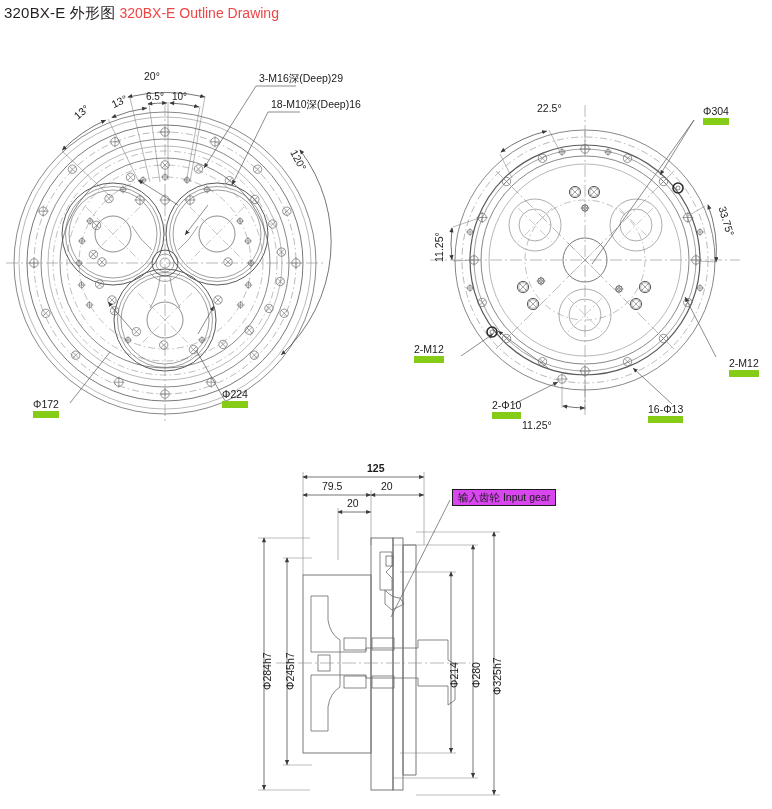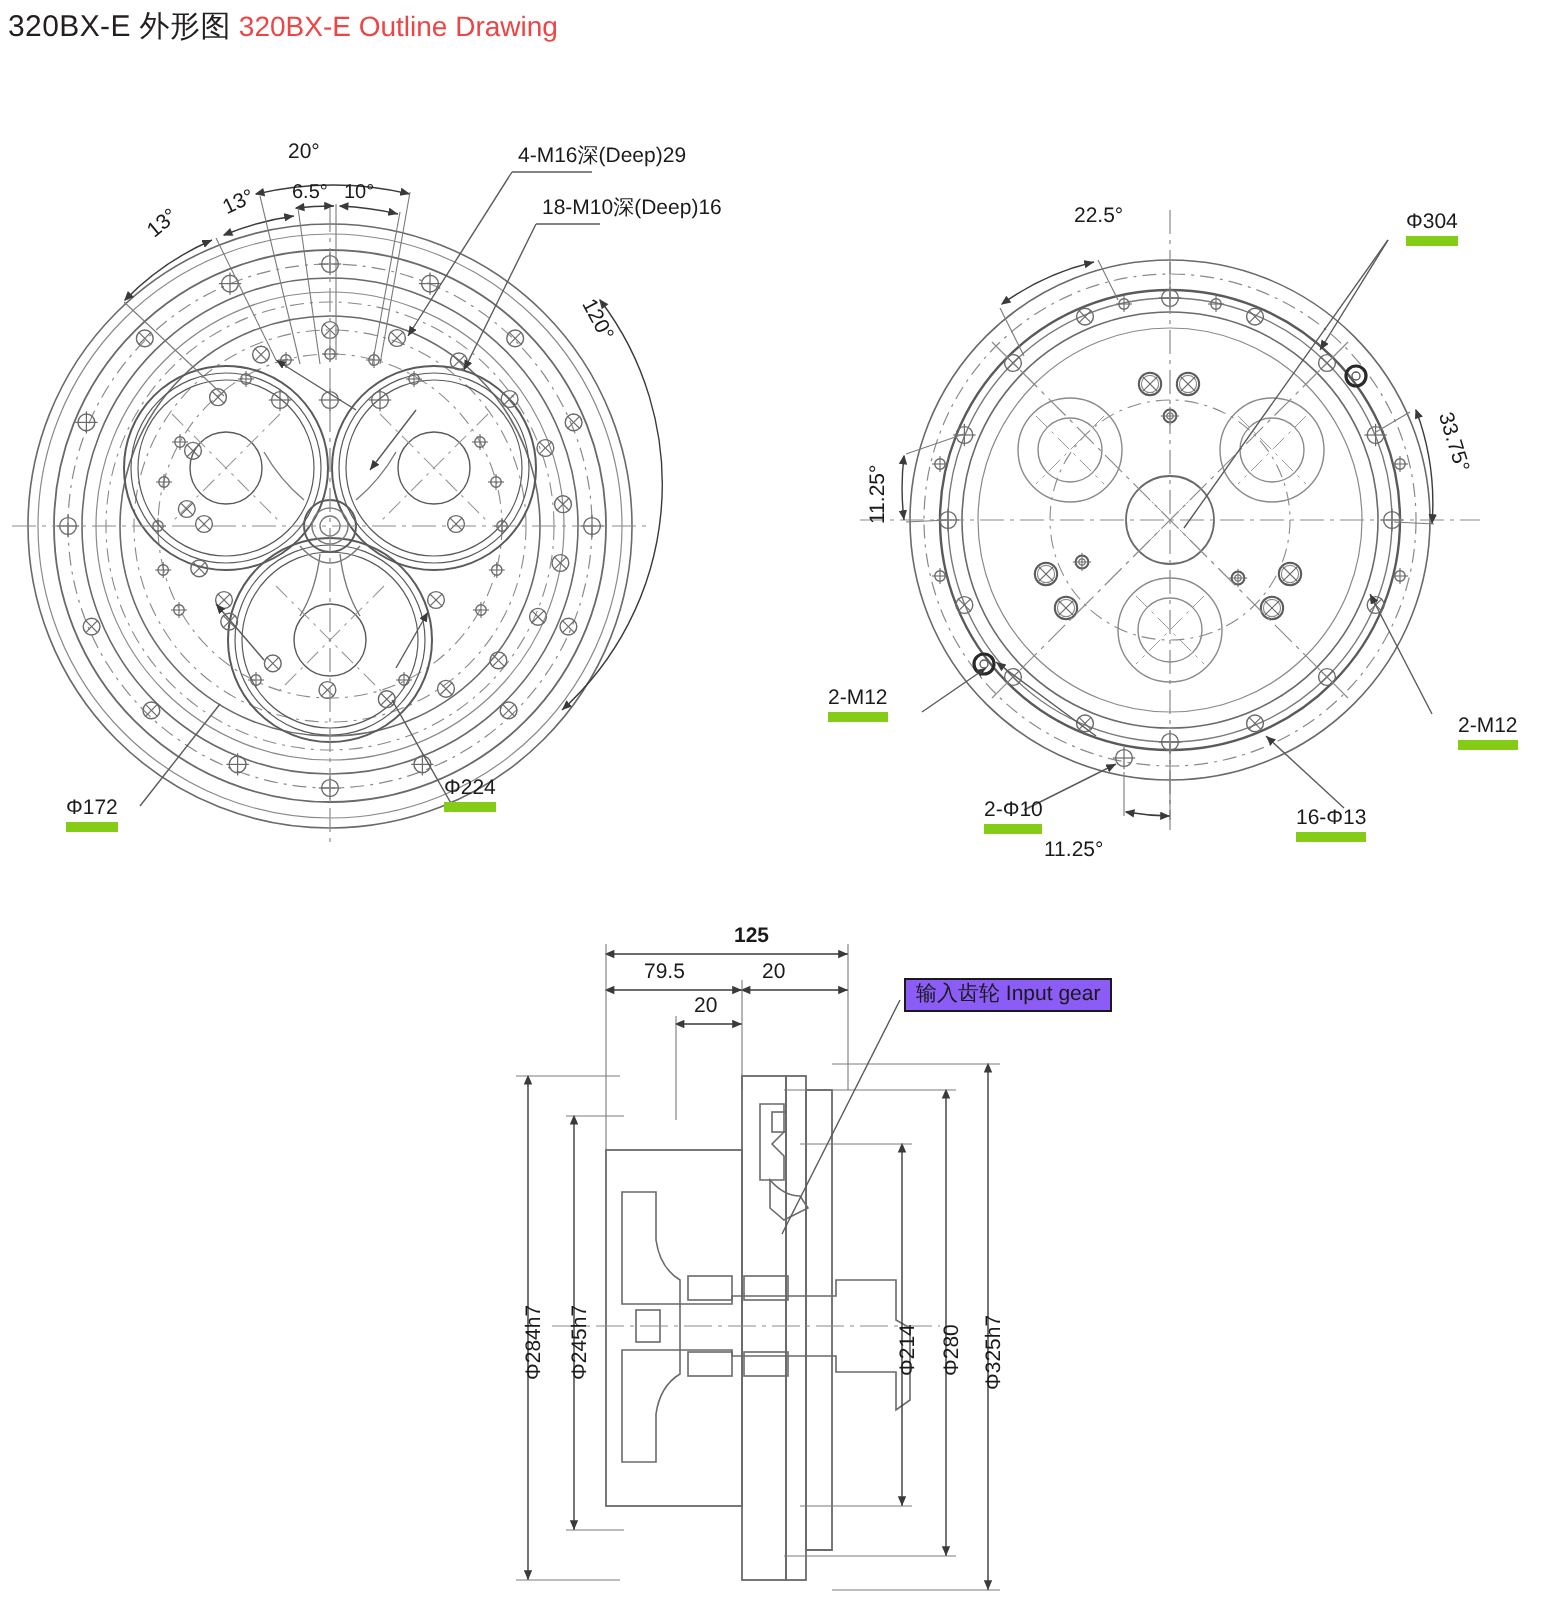--- a/index.html
+++ b/index.html
@@ -9,22 +9,22 @@
   .title-bar{position:absolute;left:4px;top:4px;width:600px;height:22px;
              white-space:nowrap;}
   .title-cn{font-size:15px;font-weight:normal;letter-spacing:.2px;color:#231f20;text-align:center;}
   .title-en{font-size:14px;font-weight:normal;color:#ef4444;margin-left:4px;text-align:right;}
 
   .draw{position:absolute;left:0;top:0;width:772px;height:809px;
         pointer-events:none;}
 
   .lbl{position:absolute;font-size:10.5px;color:#1a1a1a;white-space:nowrap;
        line-height:1;}
-  .lbl.u{border-bottom:5px solid #84cc16;padding-bottom:1px;}
-  .lbl.box{border:1px solid #1a1a1a;padding:2px 5px;background:#8b5cf6;font-size:10.5px;}
+  .lbl.u{border-bottom:7px solid #84cc16;padding-bottom:1px;}
+  .lbl.box{border:1px solid #1a1a1a;padding:2px 5px;background:#d946ef;font-size:10.5px;}
   .rot90{transform-origin:left top;transform:rotate(-90deg);}
   .rotn{transform-origin:left top;}
 </style>
 </head>
 <body>
 
 <div class="title-bar">
   <span class="title-cn">320BX-E 外形图</span><span class="title-en">320BX-E Outline Drawing</span>
 </div>
 
@@ -400,21 +400,21 @@
     <line x1="450" y1="500" x2="391" y2="617" stroke="#5a5a5a" stroke-width=".7"></line>
   </g>
 </svg>
 
 <div class="lbl" style="left:144px;top:71px;">20°</div>
 <div class="lbl rotn" style="left:72px;top:113px;transform:rotate(-40deg);">13°</div>
 <div class="lbl rotn" style="left:110px;top:100px;transform:rotate(-25deg);">13°</div>
 <div class="lbl" style="left:146px;top:92px;font-size:10px;">6.5°</div>
 <div class="lbl" style="left:172px;top:92px;font-size:10px;">10°</div>
 <div class="lbl rotn" style="left:298px;top:148px;transform:rotate(62deg);">120°</div>
-<div class="lbl" style="left:259px;top:73px;">4-M16深(Deep)29</div>
+<div class="lbl" style="left:259px;top:73px;">3-M16深(Deep)29</div>
 <div class="lbl" style="left:271px;top:99px;">18-M10深(Deep)16</div>
 <div class="lbl u" style="left:33px;top:399px;">Φ172</div>
 <div class="lbl u" style="left:222px;top:389px;">Φ224</div>
 
 <div class="lbl" style="left:537px;top:103px;">22.5°</div>
 <div class="lbl u" style="left:703px;top:106px;">Φ304</div>
 <div class="lbl rotn" style="left:727px;top:205px;transform:rotate(73deg);">33.75°</div>
 <div class="lbl rot90" style="left:434px;top:262px;">11.25°</div>
 <div class="lbl" style="left:522px;top:420px;">11.25°</div>
 <div class="lbl u" style="left:414px;top:344px;">2-M12</div>

